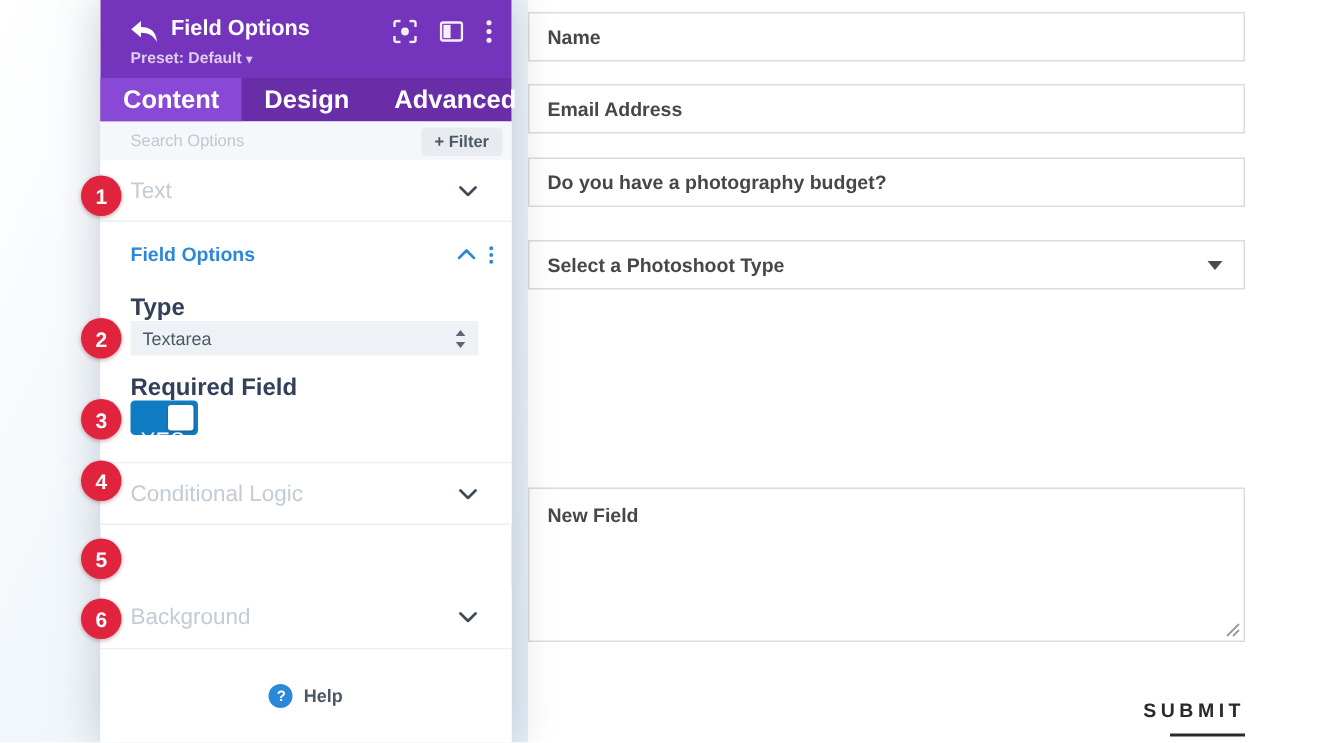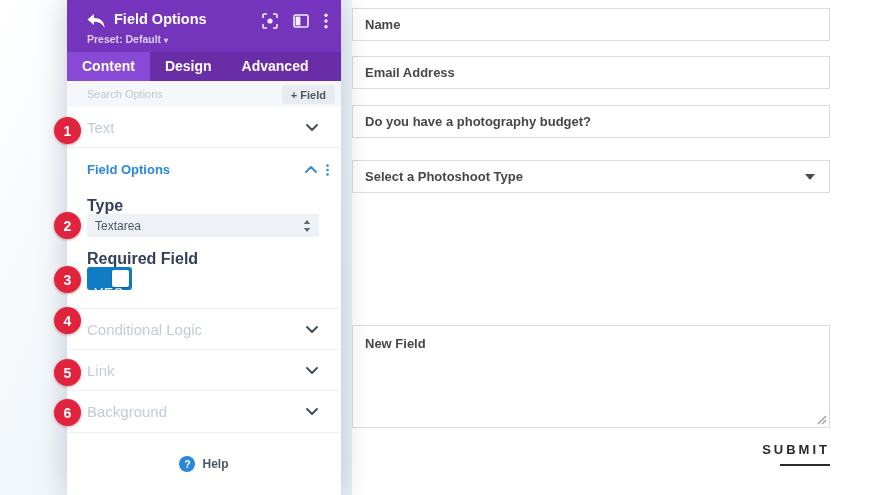--- a/index.html
+++ b/index.html
@@ -20,39 +20,39 @@
   .f1 { top:8px; } .f2 { top:56px; } .f3 { top:105px; }
   .select-field { top:160px; display:flex; align-items:center; justify-content:space-between;
     padding:0 14px 0 12px; cursor:pointer; }
   .sel-caret { width:0; height:0; border-left:5px solid transparent; border-right:5px solid transparent;
     border-top:6px solid #4a4a4a; }
   .ta-wrap { position:absolute; left:0; width:478px; height:103px; }
   .f5 { top:205px; } .f6 { top:325px; }
   .ta { position:relative; top:0; width:478px; height:103px; resize:none; padding:10px 12px;
     line-height:1.3; }
   .resize-h { position:absolute; right:3px; bottom:3px; }
-  .submit-wrap { position:absolute; top:440px; right:50px; text-align:right; }
+  .submit-wrap { position:absolute; top:465px; right:50px; text-align:right; }
   .submit-label { font-size:13px; font-weight:700; letter-spacing:3px; color:#2a2a2a; cursor:pointer; }
   .submit-line { margin-top:6px; margin-left:auto; width:50px; border-bottom:2px solid #2a2a2a; }
 
   
   .panel { position:absolute; left:67px; top:0; width:274px; height:495px; background:#fff;
     box-shadow:0 0 28px rgba(20,30,70,.22); }
   .hdr { position:absolute; left:0; top:0; width:274px; height:52px; background:#7434bc; cursor:move; }
   .back-btn { position:absolute; left:19px; top:13px; width:20px; height:16px; cursor:pointer; }
   .hdr-title { position:absolute; left:47px; top:11px; font-size:14.5px; font-weight:700; color:#fff; }
   .hdr-icons { position:absolute; right:13px; top:13px; display:flex; gap:15px; align-items:center; }
   .hdr-icons > * { cursor:pointer; opacity:.92; }
   .preset { position:absolute; left:20px; top:33px; font-size:10.5px; font-weight:600;
     color:rgba(255,255,255,.75); cursor:pointer; }
   .preset .caret { font-size:8px; margin-left:3px; }
 
   .tabs { position:absolute; left:0; top:52px; width:274px; height:29px; background:#692da8;
     display:flex; }
-  .tab { height:29px; line-height:29px; padding:0 15px; font-size:14px; font-weight:700;
+  .tab { height:29px; line-height:29px; padding:0 15px; font-size:17px; font-weight:700;
     color:#fff; cursor:pointer; }
   .tab.active { background:#8849d6; }
 
   .searchbar { position:absolute; left:0; top:81px; width:274px; height:26px; background:#f5f7fa; }
   .search-input { position:absolute; left:20px; top:0; width:180px; height:26px; border:none;
     background:transparent; outline:none; font-family:"Liberation Sans",sans-serif; font-size:11px;
     color:#6b7684; }
   .search-input::placeholder { color:#bfc8d2; opacity:1; }
   .filter-chip { position:absolute; right:6px; top:4px; height:19px; padding:0 9px;
     background:#e8ecf0; border:none; border-radius:3px; font-family:"Liberation Sans",sans-serif;
@@ -154,21 +154,21 @@
     </div>
 
     <div class="tabs">
       <div class="tab active">Content</div>
       <div class="tab">Design</div>
       <div class="tab">Advanced</div>
     </div>
 
     <div class="searchbar">
       <input class="search-input" type="text" placeholder="Search Options" style="">
-      <button class="filter-chip">+ Field</button>
+      <button class="filter-chip">+ Filter</button>
     </div>
 
     <div class="sec-row row-text">
       <span class="sec-label">Text</span>
       <span class="sec-chev">
         <svg width="12" height="7" viewBox="0 0 12 7">
             <polyline points="1,1 6,6 11,1" fill="none" stroke="currentColor" stroke-width="1.8" stroke-linecap="round" stroke-linejoin="round"></polyline>
           </svg>
       </span>
     </div>
@@ -210,28 +210,20 @@
 
     <div class="sec-row row-cl">
       <span class="sec-label">Conditional Logic</span>
       <span class="sec-chev">
         <svg width="12" height="7" viewBox="0 0 12 7">
             <polyline points="1,1 6,6 11,1" fill="none" stroke="currentColor" stroke-width="1.8" stroke-linecap="round" stroke-linejoin="round"></polyline>
           </svg>
       </span>
     </div>
 
-    <div class="sec-row row-link">
-      <span class="sec-label">Link</span>
-      <span class="sec-chev">
-        <svg width="12" height="7" viewBox="0 0 12 7">
-            <polyline points="1,1 6,6 11,1" fill="none" stroke="currentColor" stroke-width="1.8" stroke-linecap="round" stroke-linejoin="round"></polyline>
-          </svg>
-      </span>
-    </div>
 
     <div class="sec-row row-bg">
       <span class="sec-label">Background</span>
       <span class="sec-chev">
         <svg width="12" height="7" viewBox="0 0 12 7">
             <polyline points="1,1 6,6 11,1" fill="none" stroke="currentColor" stroke-width="1.8" stroke-linecap="round" stroke-linejoin="round"></polyline>
           </svg>
       </span>
     </div>
 

